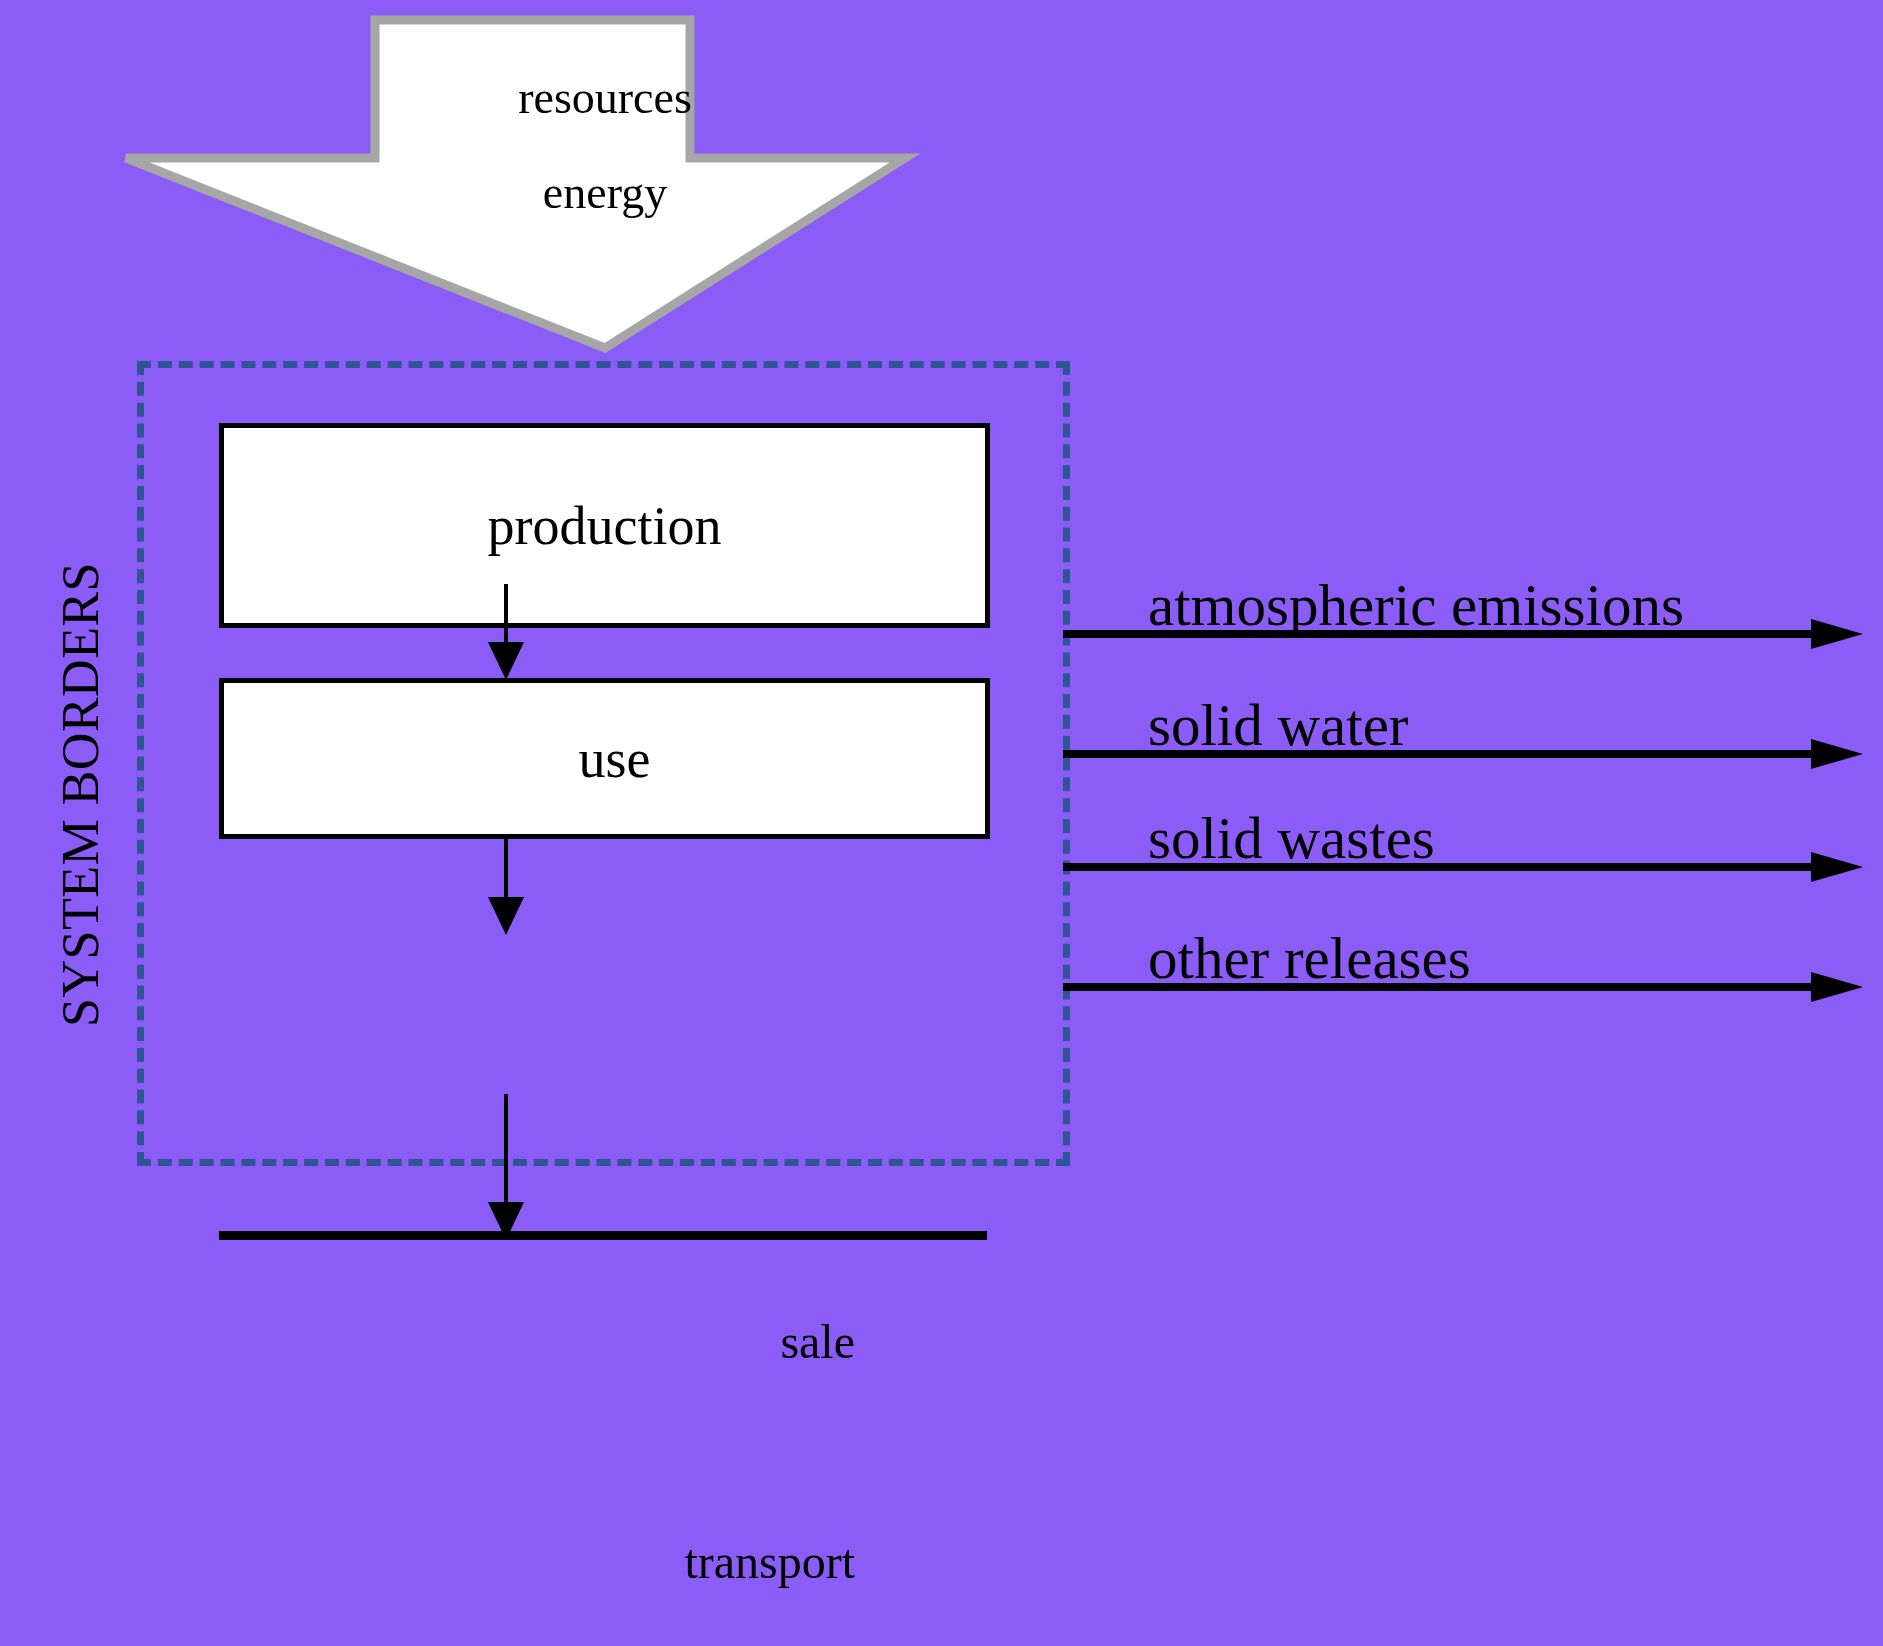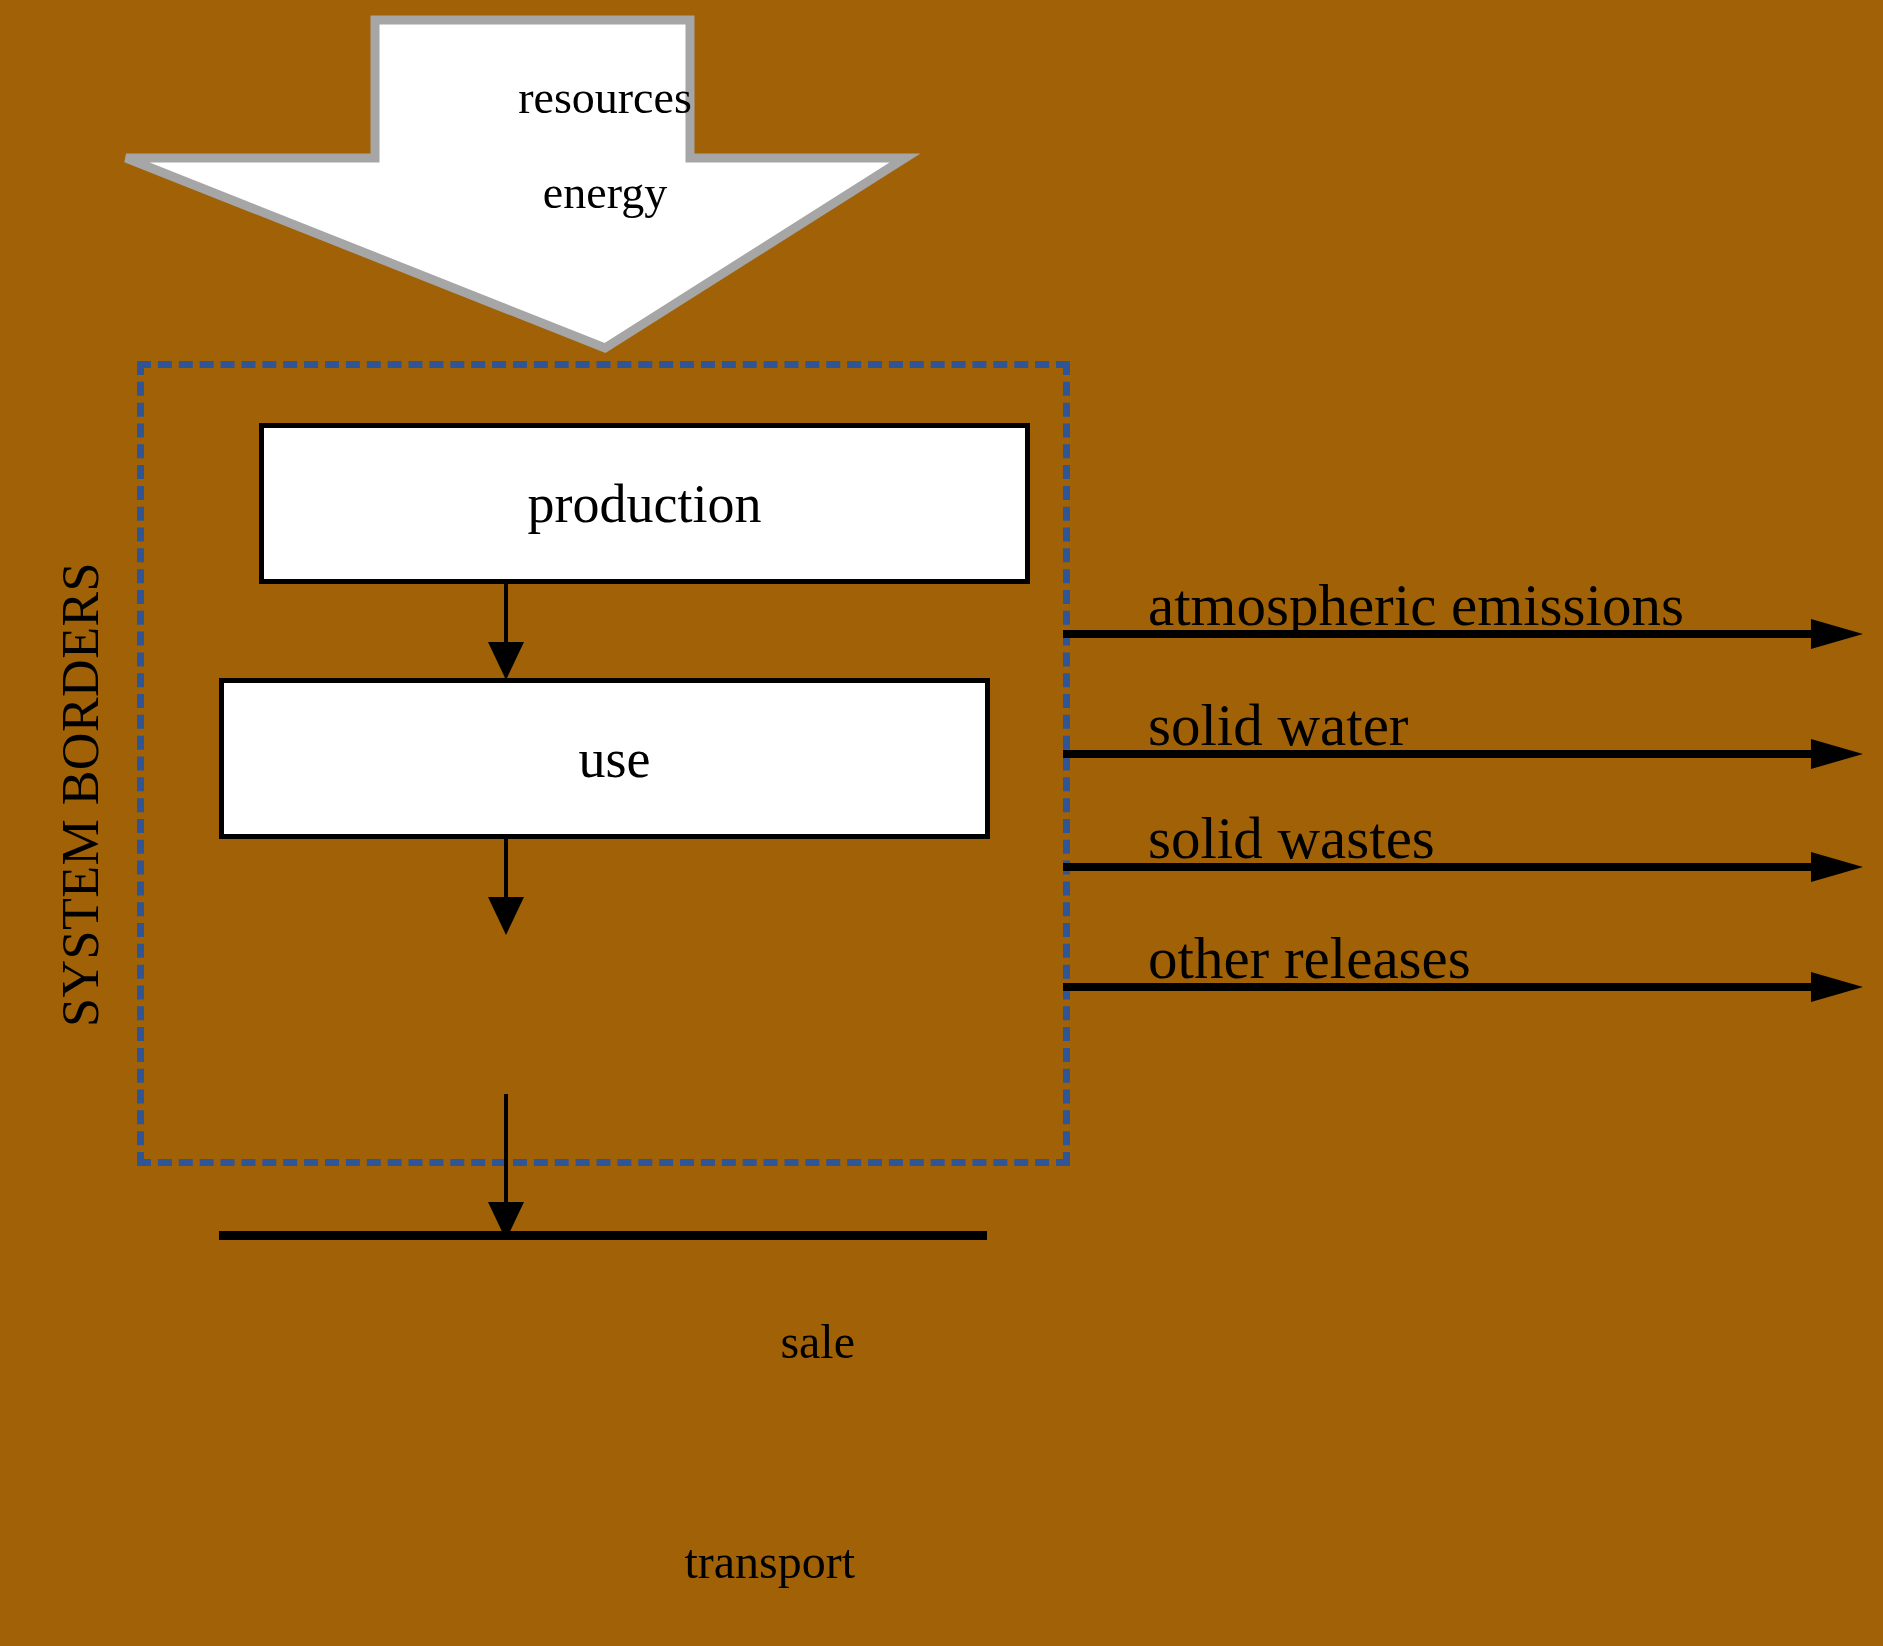--- a/index.html
+++ b/index.html
@@ -7,21 +7,21 @@
     padding: 0;
     background: #ffffff;
   }
   body {
     font-family: "Liberation Serif", "DejaVu Serif", serif;
   }
   #canvas {
     position: relative;
     width: 1883px;
     height: 1646px;
-    background: #a16207;
+    background: #8b5cf6;
     overflow: hidden;
   }
   .abs { position: absolute; }
 
   
   #input-arrow-svg {
     position: absolute;
     left: 100px;
     top: 10px;
     width: 940px;
@@ -69,21 +69,21 @@
     width: 771px;
     border: 5px solid #000000;
     box-sizing: border-box;
     background: #ffffff;
     display: flex;
     align-items: center;
     justify-content: center;
     font-size: 54px;
     color: #000000;
   }
-  #box-production { top: 423px; height: 161px; margin-left: 40px; }
+  #box-production { top: 423px; height: 205px; }
   #box-use        { top: 678px; height: 161px; padding-left: 20px; }
   #box-management { top: 933px; height: 161px; }
 
   
   .vconnector { left: 466px; width: 80px; }
   #conn-prod-use  { top: 584px;  height: 96px; }
   #conn-use-mgmt  { top: 839px;  height: 96px; }
   #conn-mgmt-sale { top: 1094px; height: 146px; }
 
   

